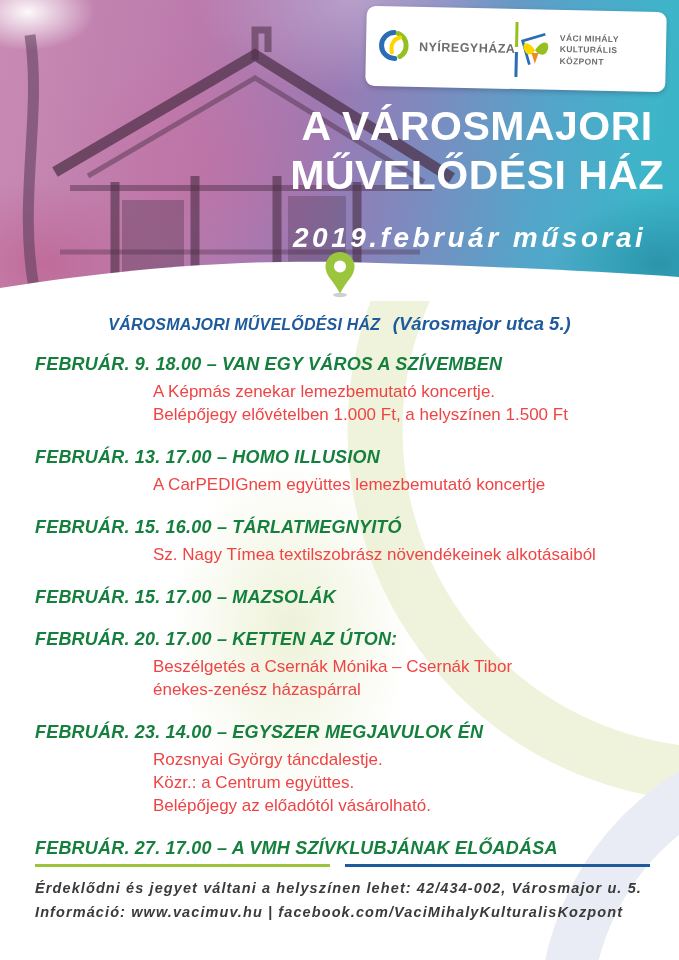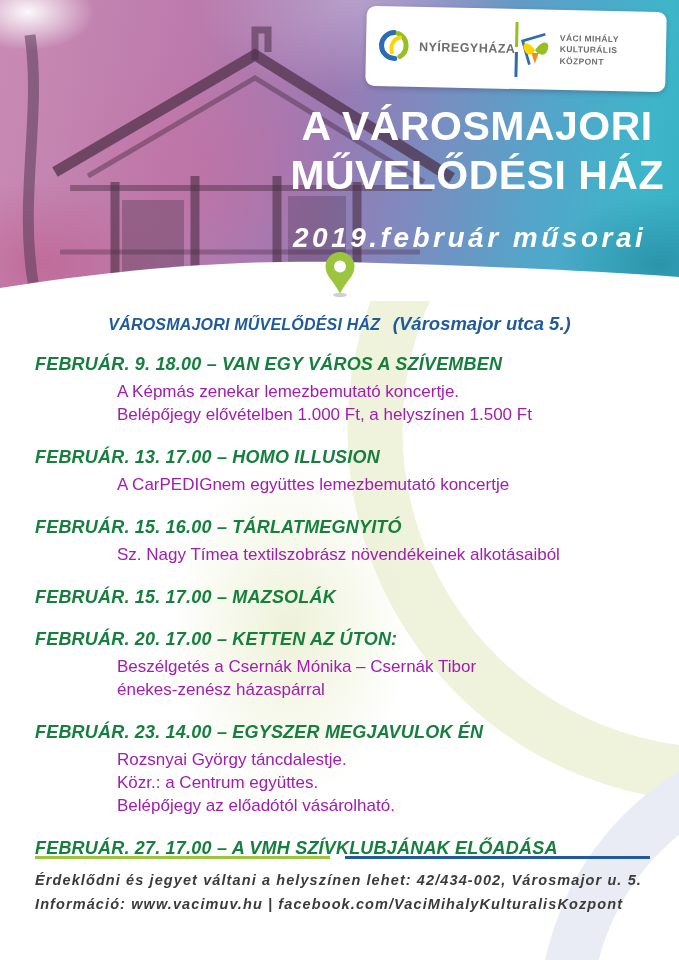--- a/index.html
+++ b/index.html
@@ -61,23 +61,23 @@
     margin:8px 10px 0 10px;text-align:center;color:#1e5a9c;white-space:nowrap;
   }
   .venue-name{font-size:16px;font-weight:bold;font-style:italic;letter-spacing:.2px;}
   .venue-address{font-size:18.5px;font-style:italic;margin-left:6px;text-align:right;}
   .events{margin:18px 20px 0 35px;}
   .event{margin-bottom:21px;}
   .event-heading{
     margin:0 0 5px 0;font-size:18px;font-weight:bold;font-style:italic;
     color:#15803d;letter-spacing:.2px;
   }
-  .event-desc{margin-left:82px;font-size:17px;line-height:23px;color:#a21caf;}
-  
-  .footer{position:absolute;left:0;right:0;bottom:16px;z-index:2;padding-bottom:28px;}
+  .event-desc{margin-left:118px;font-size:17px;line-height:23px;color:#ef4444;}
+  
+  .footer{position:absolute;left:0;right:0;bottom:8px;z-index:2;padding-bottom:28px;}
   .footer-rule{display:flex;margin:0 29px 9px 35px;gap:15px;align-items:center;}
   .rule-green{height:3px;background:#9bc53d;flex:0 0 295px;}
   .rule-blue{height:3px;background:#1e5a9c;flex:1;}
   .footer-text{
     margin-left:35px;font-size:14.5px;font-style:italic;font-weight:bold;
     letter-spacing:1.1px;color:#3b3b3a;line-height:24px;
   }
 </style>
 </head>
 <body>

